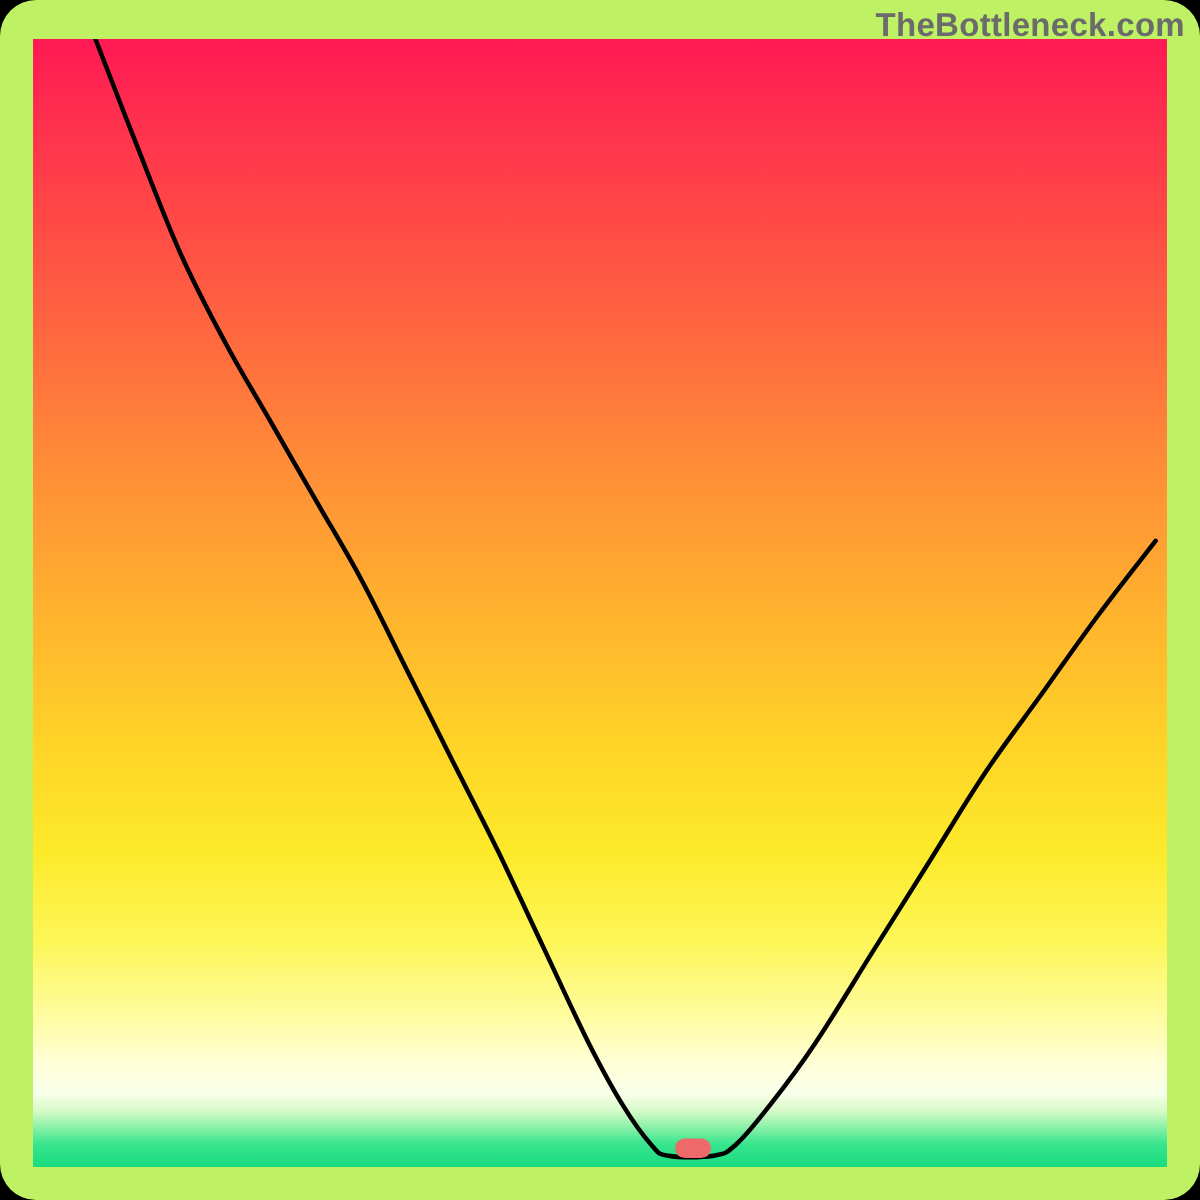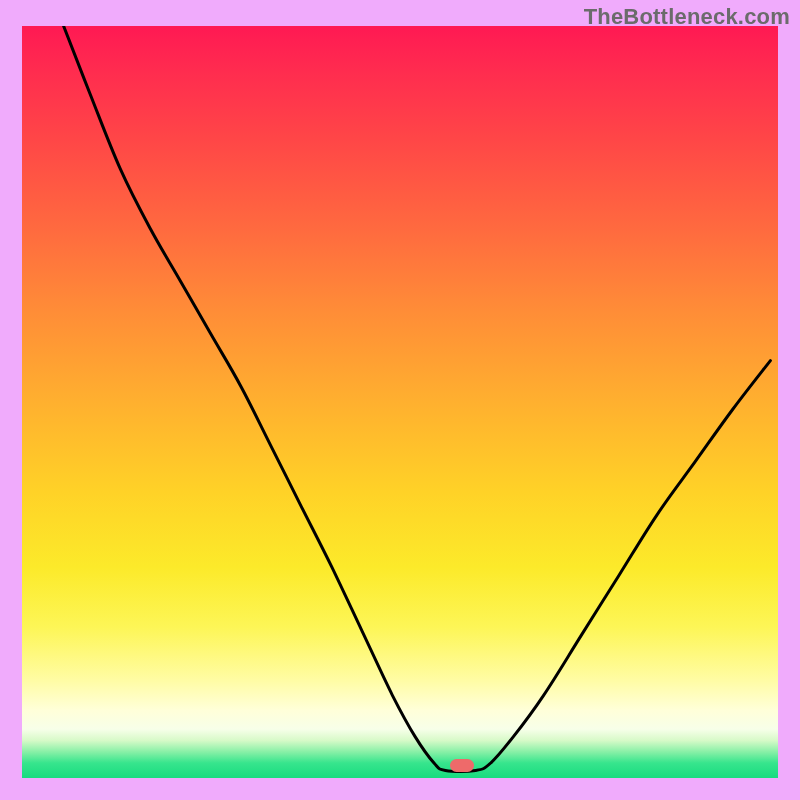--- a/index.html
+++ b/index.html
@@ -7,21 +7,22 @@
     padding: 0;
     width: 800px;
     height: 800px;
     background: #000;
     overflow: hidden;
   }
   .frame {
     position: relative;
     width: 800px;
     height: 800px;
-    background: #f0abfc;
+    background: #bef264;
+    border-radius: 24px;
   }
   .watermark {
     position: absolute;
     top: 4px;
     right: 10px;
     font-family: Arial, Helvetica, sans-serif;
     font-size: 22px;
     font-weight: 600;
     color: #6b6b6b;
     letter-spacing: 0.2px;

